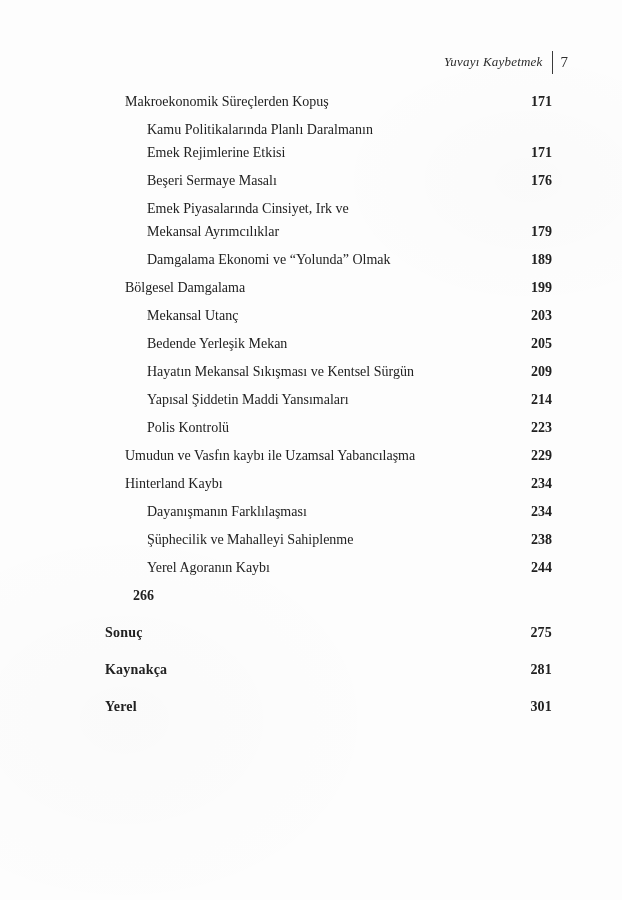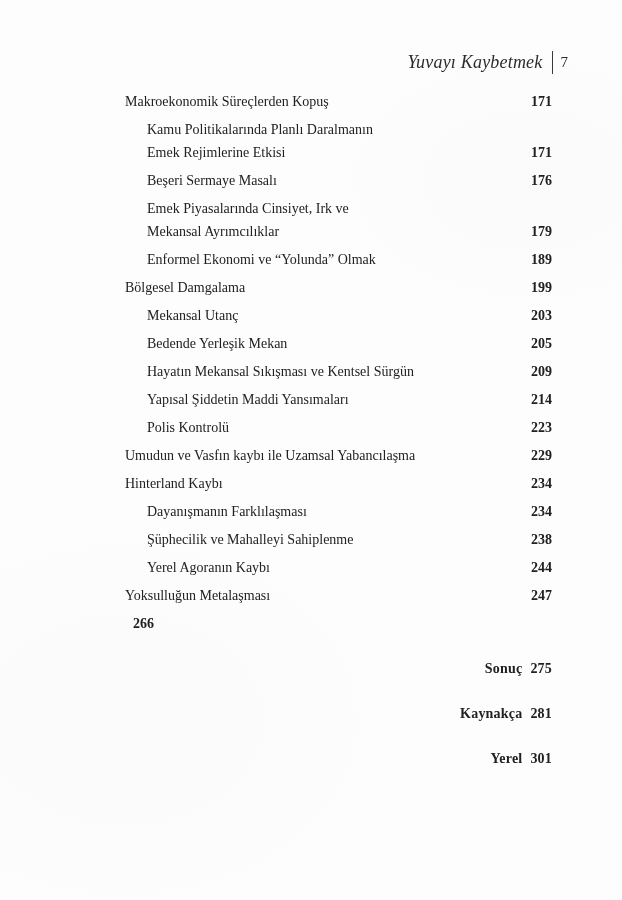--- a/index.html
+++ b/index.html
@@ -28,21 +28,21 @@
   .running-header {
     position: absolute;
     top: 50px;
     right: 54px;
     display: flex;
     align-items: center;
     height: 24px;
   }
   .running-title {
     font-style: italic;
-    font-size: 18px;
+    font-size: 13px;
     color: #2c2c2c;
     letter-spacing: 0.2px;
   }
   .header-rule {
     width: 1px;
     height: 23px;
     background: #3a3a3a;
     margin: 0 8px 0 9px;
   }
   .header-pagenum {
@@ -62,23 +62,22 @@
     align-items: flex-end;
     line-height: 23px;
     font-size: 14px;
     margin-bottom: 5px;
     color: #212121;
   }
   .toc-row.lvl1 { padding-left: 20px; }
   .toc-row.lvl2 { padding-left: 42px; }
   .toc-row.bold {
     font-weight: bold;
-    margin-top: 22px;
+    margin-top: 14px;
     letter-spacing: 0.2px;
-    justify-content: flex-end;
   }
   .toc-title {
     white-space: nowrap;
   }
   .toc-page {
     padding-left: 8px;
     text-align: right;
     font-weight: bold;
   }
 </style>
@@ -104,21 +103,21 @@
     </div>
       <div class="toc-row lvl2">
       <div class="toc-title">Beşeri Sermaye Masalı</div>
       <div class="toc-page">176</div>
     </div>
       <div class="toc-row lvl2">
       <div class="toc-title">Emek Piyasalarında Cinsiyet, Irk ve<br>Mekansal Ayrımcılıklar</div>
       <div class="toc-page">179</div>
     </div>
       <div class="toc-row lvl2">
-      <div class="toc-title">Enformel Ekonomi ve “Yolunda” Olmak</div>
+      <div class="toc-title">Damgalama Ekonomi ve “Yolunda” Olmak</div>
       <div class="toc-page">189</div>
     </div>
       <div class="toc-row lvl1">
       <div class="toc-title">Bölgesel Damgalama</div>
       <div class="toc-page">199</div>
     </div>
       <div class="toc-row lvl2">
       <div class="toc-title">Mekansal Utanç</div>
       <div class="toc-page">203</div>
     </div>
@@ -152,24 +151,20 @@
     </div>
       <div class="toc-row lvl2">
       <div class="toc-title">Şüphecilik ve Mahalleyi Sahiplenme</div>
       <div class="toc-page">238</div>
     </div>
       <div class="toc-row lvl2">
       <div class="toc-title">Yerel Agoranın Kaybı</div>
       <div class="toc-page">244</div>
     </div>
       <div class="toc-row lvl1">
-      <div class="toc-title">Yoksulluğun Metalaşması</div>
-      <div class="toc-page">247</div>
-    </div>
-      <div class="toc-row lvl1">
       <div class="toc-page">266</div>
     </div>
       <div class="toc-row lvl0 bold">
       <div class="toc-title">Sonuç</div>
       <div class="toc-page">275</div>
     </div>
       <div class="toc-row lvl0 bold">
       <div class="toc-title">Kaynakça</div>
       <div class="toc-page">281</div>
     </div>

